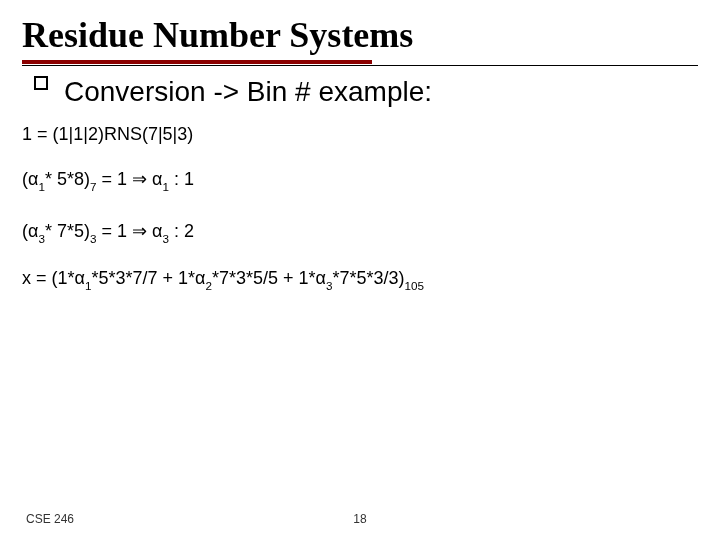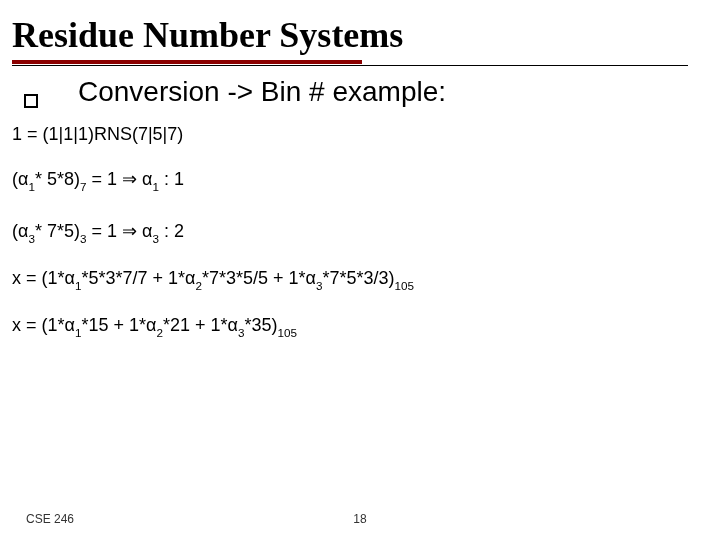--- a/index.html
+++ b/index.html
@@ -11,21 +11,21 @@
     font-family: Verdana, Geneva, sans-serif;
     color: #000;
     position: relative;
     overflow: hidden;
   }
   .slide {
     width: 720px;
     height: 540px;
     position: relative;
     box-sizing: border-box;
-    padding: 14px 22px 0 12px;
+    padding: 14px 22px 0 22px;
   }
   .title {
     font-family: "Times New Roman", Times, serif;
     font-weight: bold;
     font-size: 36px;
     margin: 0 0 4px 0;
   }
   .rule-wrap {
     margin-top: 2px;
   }
@@ -35,24 +35,23 @@
     background: #8b0000;
   }
   .rule-thin {
     height: 1px;
     width: 676px;
     background: #000;
     margin-top: 1px;
   }
   .bullet-row {
     display: flex;
-    align-items: flex-end;
+    align-items: flex-start;
     margin-top: 10px;
     margin-left: 12px;
-    gap: 24px;
   }
   .bullet-box {
     width: 14px;
     height: 14px;
     border: 2px solid #000;
     margin-right: 16px;
     box-sizing: border-box;
     flex: 0 0 auto;
   }
   .bullet-text {
@@ -113,39 +112,36 @@
     <div class="rule-thin"></div>
   </div>
 
   <div class="bullet-row">
     <span class="bullet-box"></span>
     <span class="bullet-text">Conversion -&gt; Bin # example:</span>
   </div>
 
   <div class="body">
 
-    <p>1 = (1|1|1)RNS(7|5|7)</p>
+    <p>1 = (1|1|2)RNS(7|5|3)</p>
 
     <p class="indent">
       <span>
         <span>(</span><span class="alpha"></span><span class="sub">1</span><span>* 5*8)</span><span class="sub">7</span><span> = 1 </span><span class="imply"></span> <span class="alpha"></span><span class="sub">1</span><span> : 1</span>
       </span><br>
       <br>
       <span>
         <span>(</span><span class="alpha"></span><span class="sub">3</span><span>* 7*5)</span><span class="sub">3</span><span> = 1 </span><span class="imply"></span> <span class="alpha"></span><span class="sub">3</span><span> : 2</span>
       </span>
     </p>
 
     <p>
       <span>x = (1*</span><span class="alpha"></span><span class="sub">1</span><span>*5*3*7/7 + 1*</span><span class="alpha"></span><span class="sub">2</span><span>*7*3*5/5 + 1*</span><span class="alpha"></span><span class="sub">3</span><span>*7*5*3/3)</span><span class="sub">105</span>
     </p>
 
-    <p>
-      <span>x = (1*</span><span class="alpha"></span><span class="sub">1</span><span>*15 + 1*</span><span class="alpha"></span><span class="sub">2</span><span>*21 + 1*</span><span class="alpha"></span><span class="sub">3</span><span>*35)</span><span class="sub">105</span>
-    </p>
 
 
   </div>
 
   <div class="footer">
     <span class="footer-left">CSE 246</span>
     <span class="footer-center">18</span>
   </div>
 
 </div>

